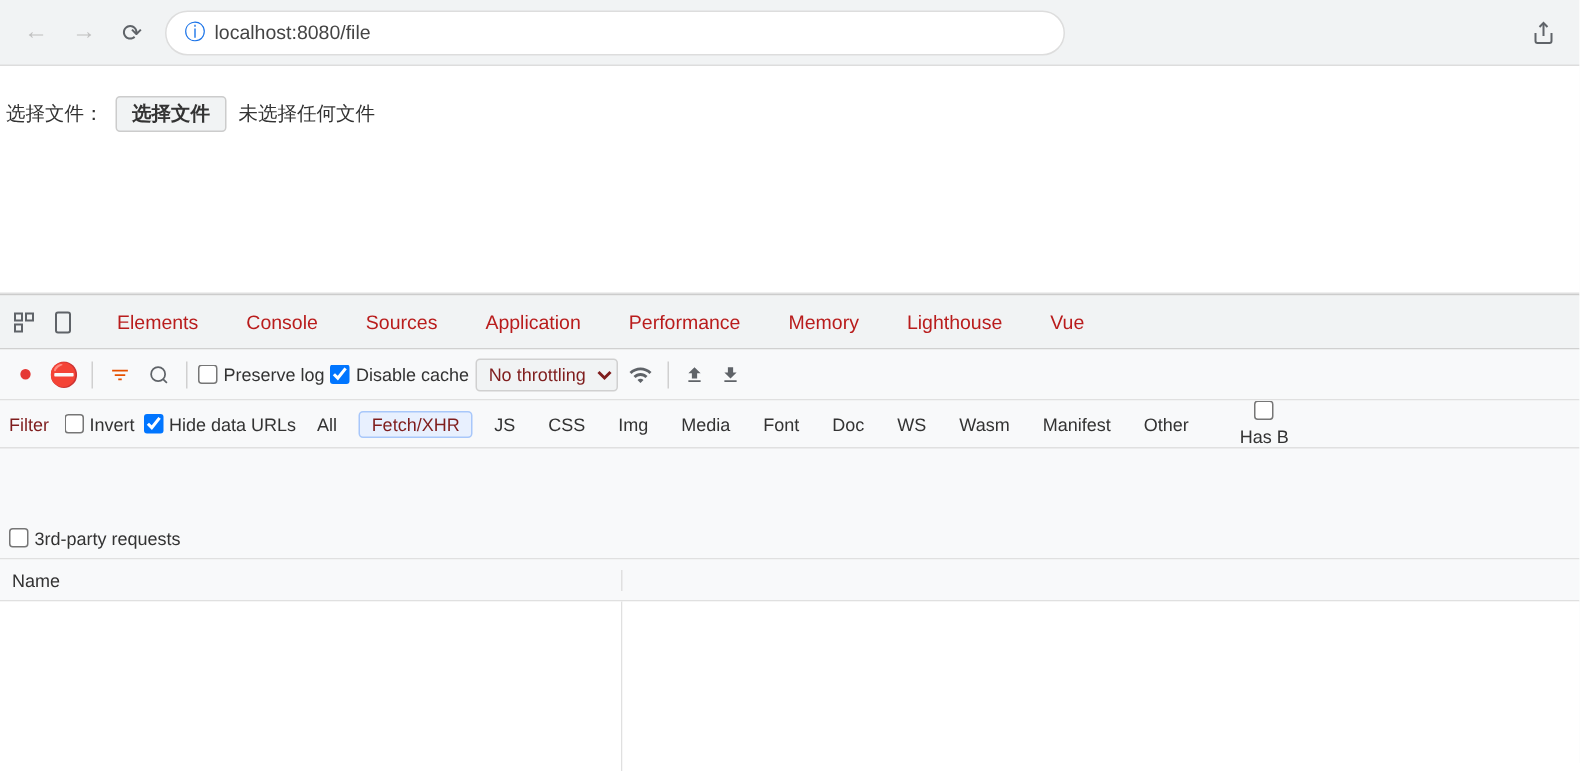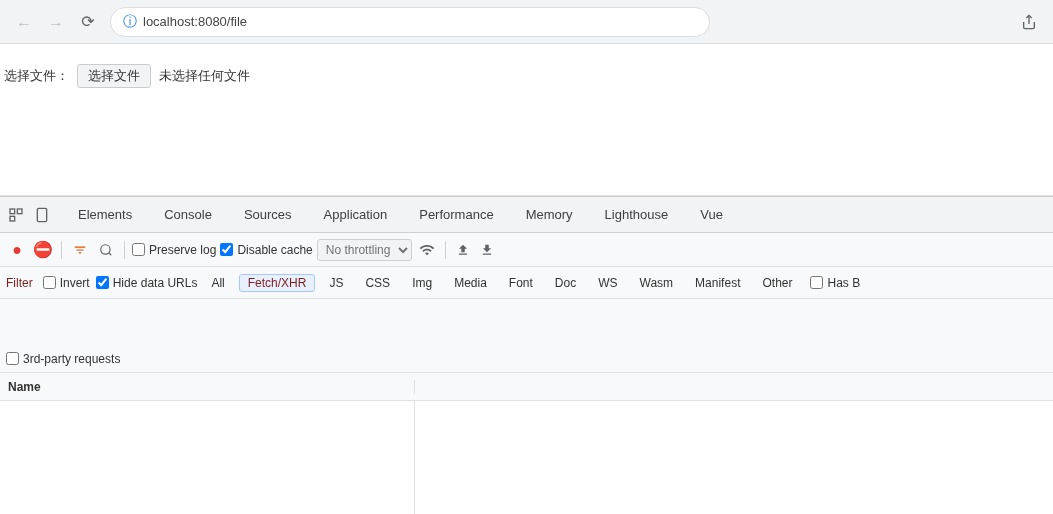--- a/index.html
+++ b/index.html
@@ -41,21 +41,21 @@
       align-items: flex-start;
       padding: 10px 0 0 0;
       border-bottom: 1px solid #e0e0e0;
     }
     .file-input-area {
       display: flex; align-items: center; gap: 8px; padding: 10px 0 0 4px;
     }
     .file-label { font-size: 13px; color: #333; }
     .choose-file-btn {
       background: #f1f3f4; border: 1px solid #ccc; border-radius: 3px;
-      padding: 2px 10px; font-size: 13px; cursor: pointer; color: #333;
+      padding: 2px 10px; font-size: 13px; cursor: pointer; color: #333; font-weight: bold;
     }
     .no-file-text { color: #333; font-size: 13px; }
 
     
     .devtools {
       background: #f8f9fa;
       border-top: 1px solid #ccc;
       flex: 1;
     }
 
@@ -68,21 +68,21 @@
       height: 36px;
       padding-left: 4px;
     }
     .devtools-icon-btns { display: flex; gap: 2px; margin-right: 8px; }
     .devtools-icon-btn {
       width: 24px; height: 24px; border: none; background: transparent; cursor: pointer;
       display: flex; align-items: center; justify-content: center; color: #5f6368; font-size: 14px; border-radius: 3px;
     }
     .tab {
       padding: 0 16px; height: 36px; line-height: 36px; cursor: pointer; font-size: 13px;
-      color: #404040; border-bottom: 2px solid transparent; white-space: nowrap;
+      color: #b91c1c; border-bottom: 2px solid transparent; white-space: nowrap;
     }
     .tab.active { color: #1a73e8; border-bottom: 2px solid #1a73e8; font-weight: 500; }
 
     
     .devtools-toolbar {
       background: #f8f9fa;
       border-bottom: 1px solid #e0e0e0;
       display: flex;
       align-items: center;
       height: 34px;
@@ -95,21 +95,21 @@
     }
     .toolbar-btn.red { color: #e53935; }
     .toolbar-btn.dark { color: #333; }
     .toolbar-sep { width: 1px; height: 18px; background: #d0d0d0; margin: 0 3px; }
     .checkbox-label {
       display: flex; align-items: center; gap: 4px; font-size: 12px; color: #333; cursor: pointer;
     }
     .checkbox-label input { cursor: pointer; }
     .throttle-select {
       border: 1px solid #d0d0d0; background: #f1f3f4; font-size: 12px; padding: 2px 4px;
-      border-radius: 3px; cursor: pointer; color: #737373;
+      border-radius: 3px; cursor: pointer; color: #7f1d1d;
     }
     .upload-download-btn {
       width: 20px; height: 20px; border: none; background: transparent; cursor: pointer;
       color: #5f6368; font-size: 14px; display: flex; align-items: center; justify-content: center;
     }
 
     
     .filter-row {
       background: #f8f9fa;
       border-bottom: 1px solid #e0e0e0;
@@ -140,21 +140,21 @@
 
     
     .table-header {
       display: flex;
       border-bottom: 1px solid #e0e0e0;
       background: #f8f9fa;
       height: 28px;
       align-items: center;
     }
     .th-name {
-      width: 415px; font-size: 12px; font-weight: 700; color: #333; padding: 0 8px; border-right: 1px solid #e0e0e0;
+      width: 415px; font-size: 12px; font-weight: 400; color: #333; padding: 0 8px; border-right: 1px solid #e0e0e0;
     }
     .th-waterfall { font-size: 12px; font-weight: 500; color: #333; padding: 0 8px; flex: 1; }
 
     
     .table-body {
       display: flex;
       flex: 1;
       height: calc(514px - 44px - 170px - 36px - 34px - 32px - 28px - 28px);
     }
     .col-name {
@@ -294,21 +294,21 @@
     <button class="filter-type-btn">JS</button>
     <button class="filter-type-btn">CSS</button>
     <button class="filter-type-btn">Img</button>
     <button class="filter-type-btn">Media</button>
     <button class="filter-type-btn">Font</button>
     <button class="filter-type-btn">Doc</button>
     <button class="filter-type-btn">WS</button>
     <button class="filter-type-btn">Wasm</button>
     <button class="filter-type-btn">Manifest</button>
     <button class="filter-type-btn">Other</button>
-    <label class="checkbox-label" style="margin-left:4px;">
+    <label class="checkbox-label" style="margin-left:20px;flex-direction:column;">
       <input type="checkbox" style="">
       <span>Has B</span>
     </label>
   </div>
 
   <div class="thirdparty-row">
     <label class="checkbox-label">
       <input type="checkbox" style="">
       <span>3rd-party requests</span>
     </label>

